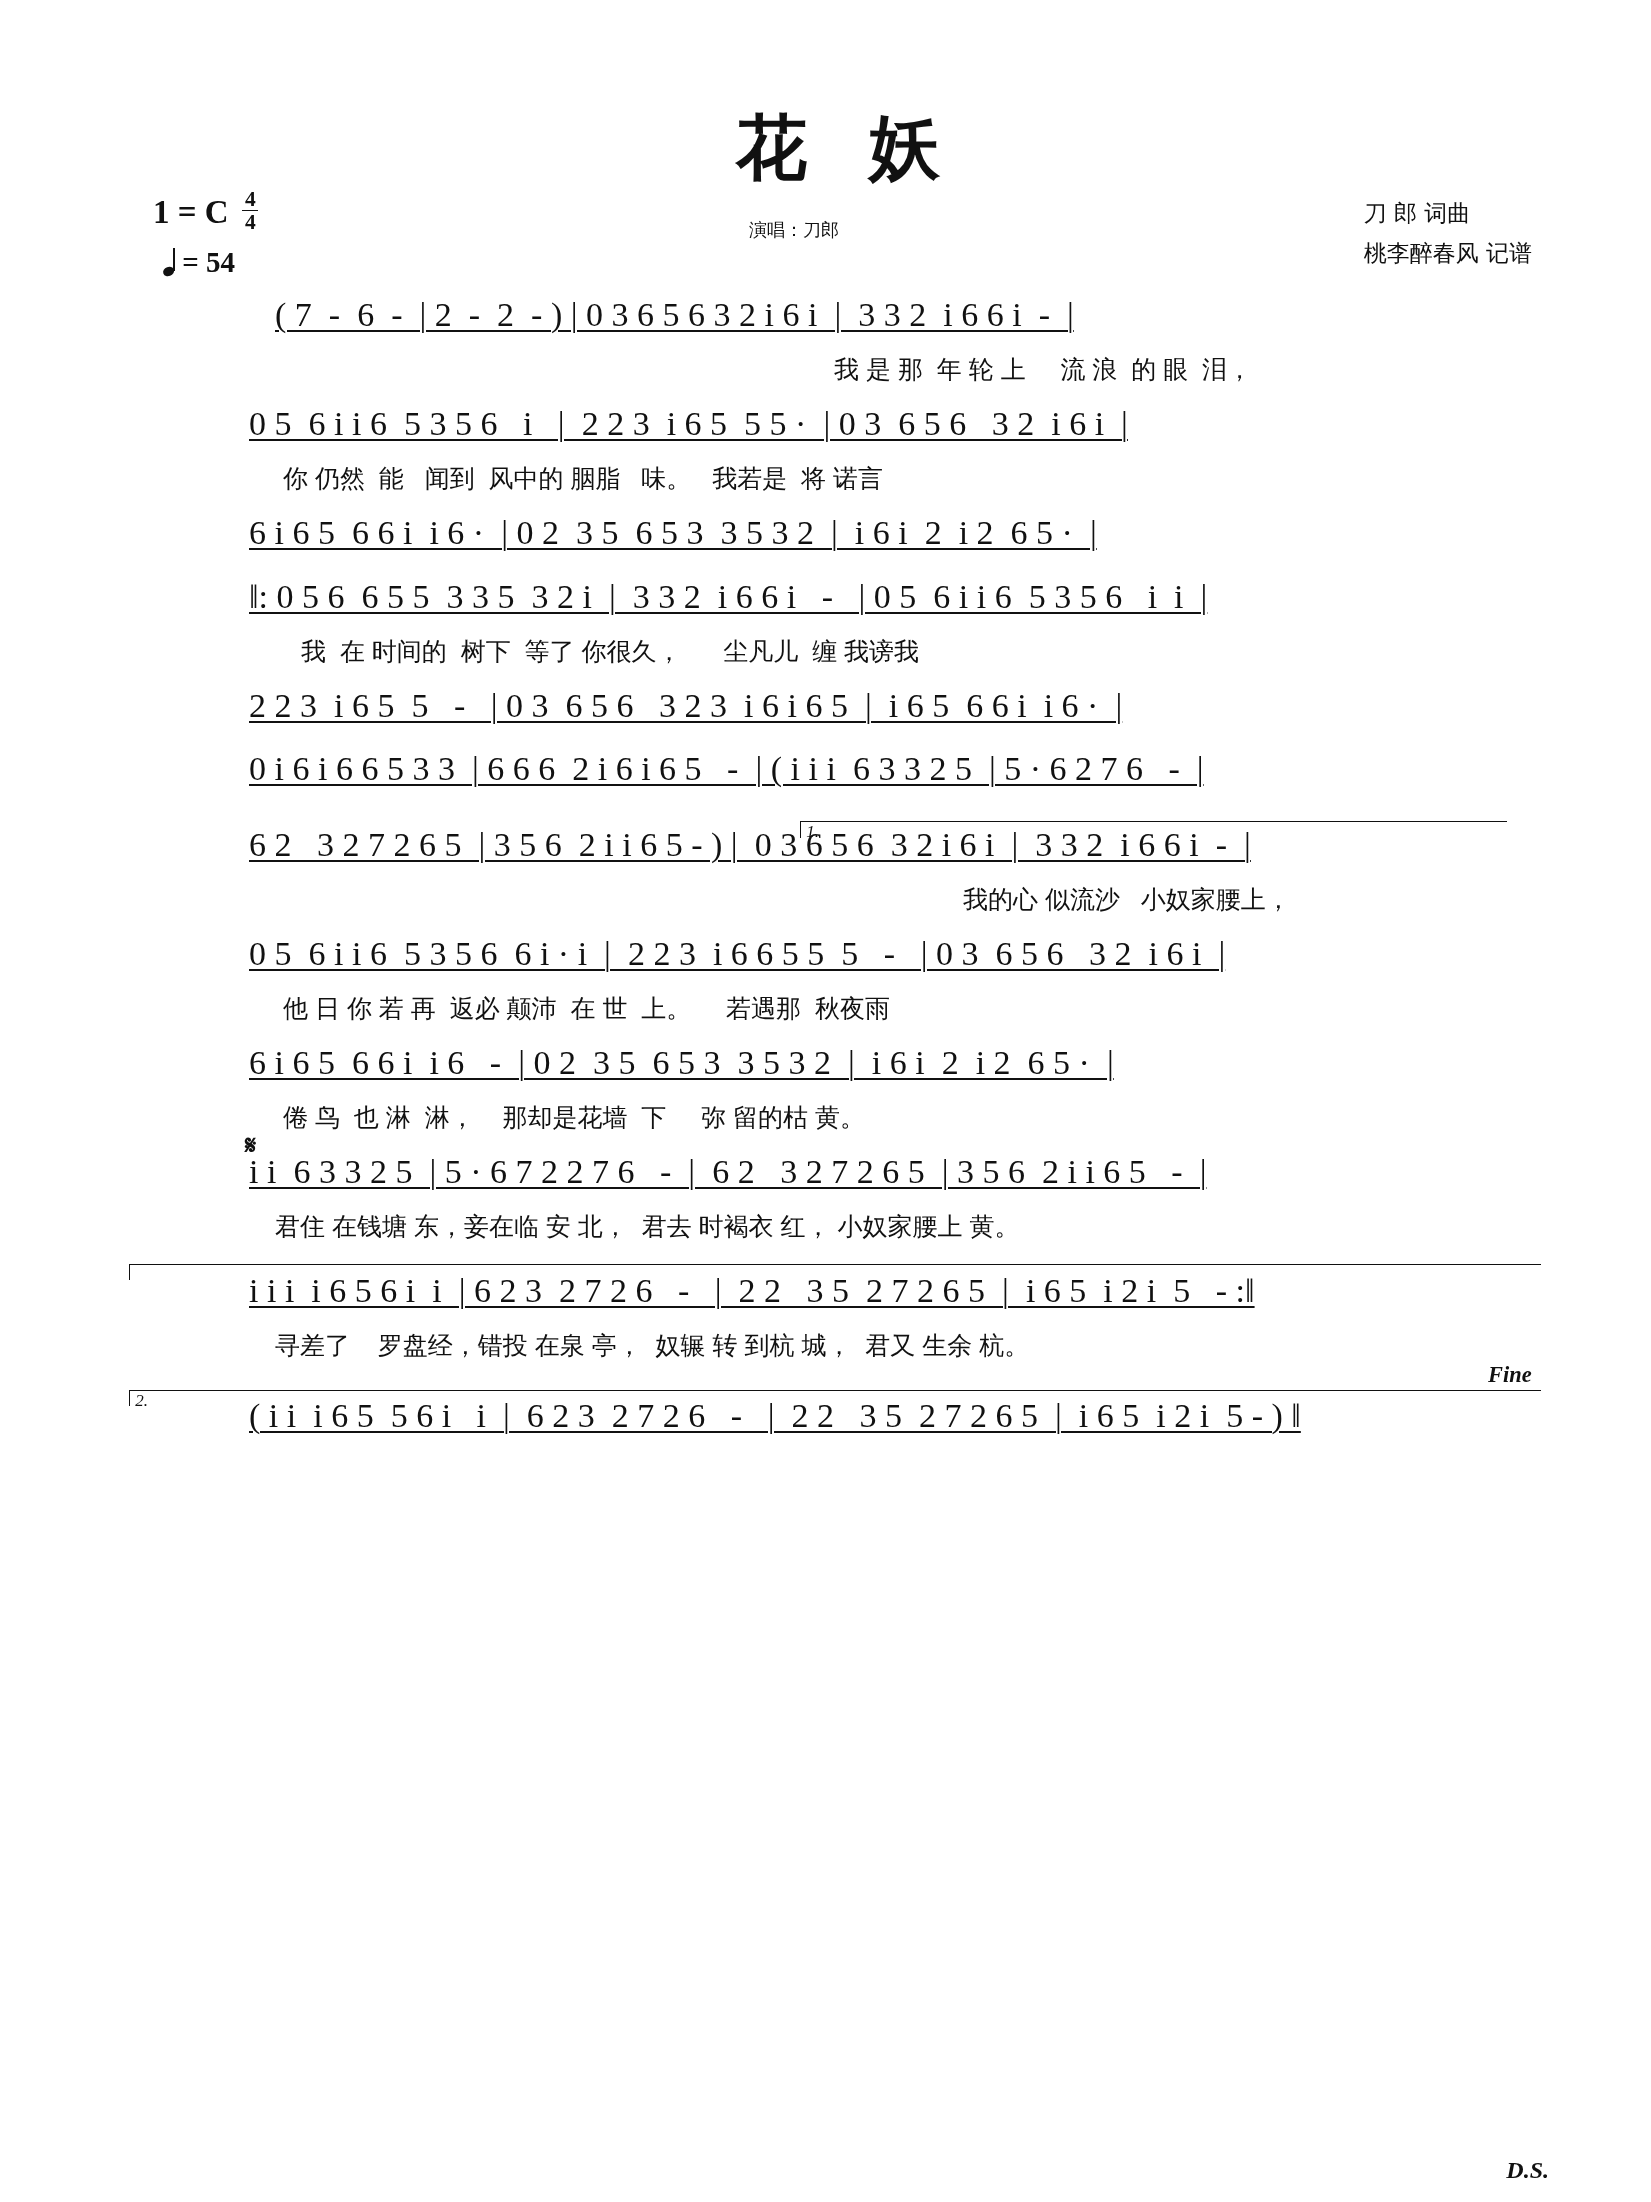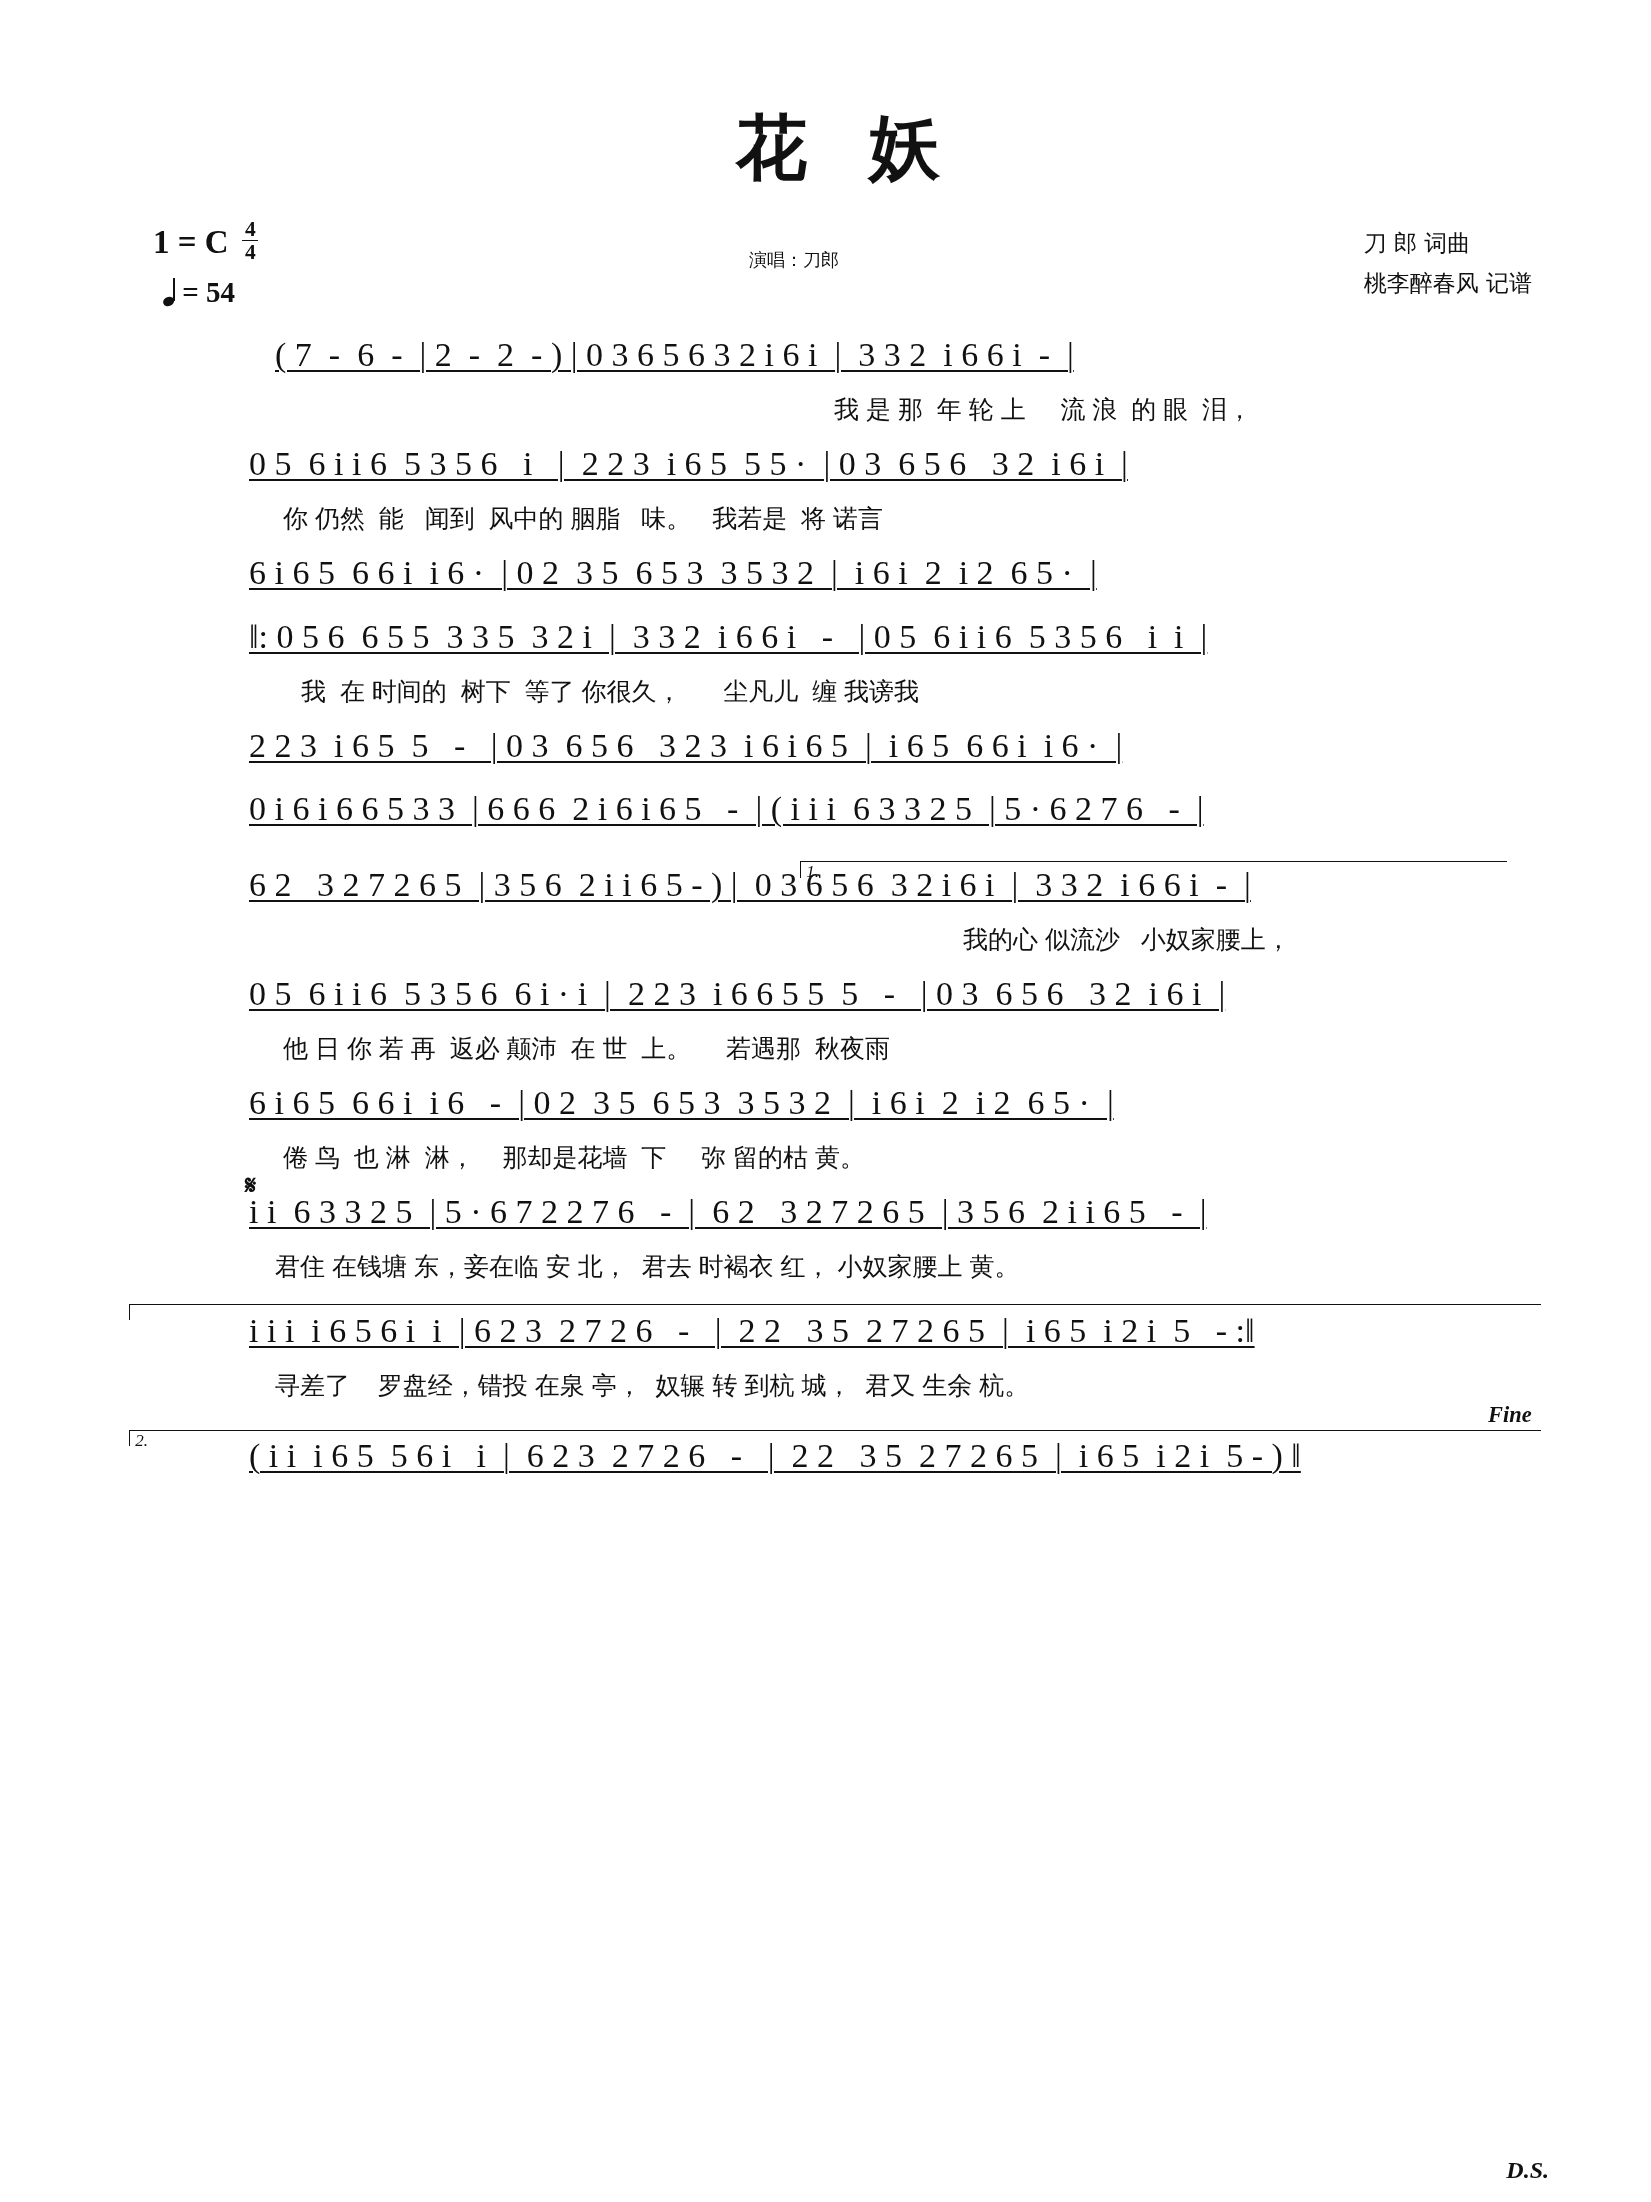--- a/index.html
+++ b/index.html
@@ -30,21 +30,21 @@
     font-weight: bold;
     font-size: 71px;
     letter-spacing: 62px;
     padding-top: 112px;
     padding-left: 86px;
     line-height: 1;
   }
   .header-row {
     position: relative;
     height: 103px;
-    margin-top: 31px;
+    margin-top: 1px;
   }
   .key-block {
     position: absolute;
     left: 153px;
     top: 5.2px;
     font-family: "Liberation Serif", serif;
   }
   .key-line {
     font-size: 33px;
     font-weight: bold;
@@ -201,21 +201,21 @@
     </div>
 
     <div class="singer">演唱：刀郎</div>
 
     <div class="credits">
       <div class="c1">刀  郎  词曲</div>
       <div class="c2">桃李醉春风 记谱</div>
     </div>
   </div>
 
-  <div class="system" style="margin-top:19px;">
+  <div class="system" style="margin-top:9px;">
 
     <div class="row" style="padding-left:146px;">
       <div class="staff u1">( 7  -  6  -  | 2  -  2  - ) | 0 3 6 5 6 3 2 i 6 i  |  3 3 2  i 6 6 i  -  |</div>
       <div class="lyrics" style="padding-left:559px;">我 是 那  年 轮 上     流 浪  的 眼  泪，</div>
     </div>
 
     <div class="row" style="padding-left:120px;">
       <div class="staff u1">0 5  6 i i 6  5 3 5 6   i   |  2 2 3  i 6 5  5 5 ·  | 0 3  6 5 6   3 2  i 6 i  |</div>
       <div class="lyrics" style="padding-left:34px;">你 仍然  能   闻到  风中的 胭脂   味。   我若是  将 诺言</div>
     </div>

